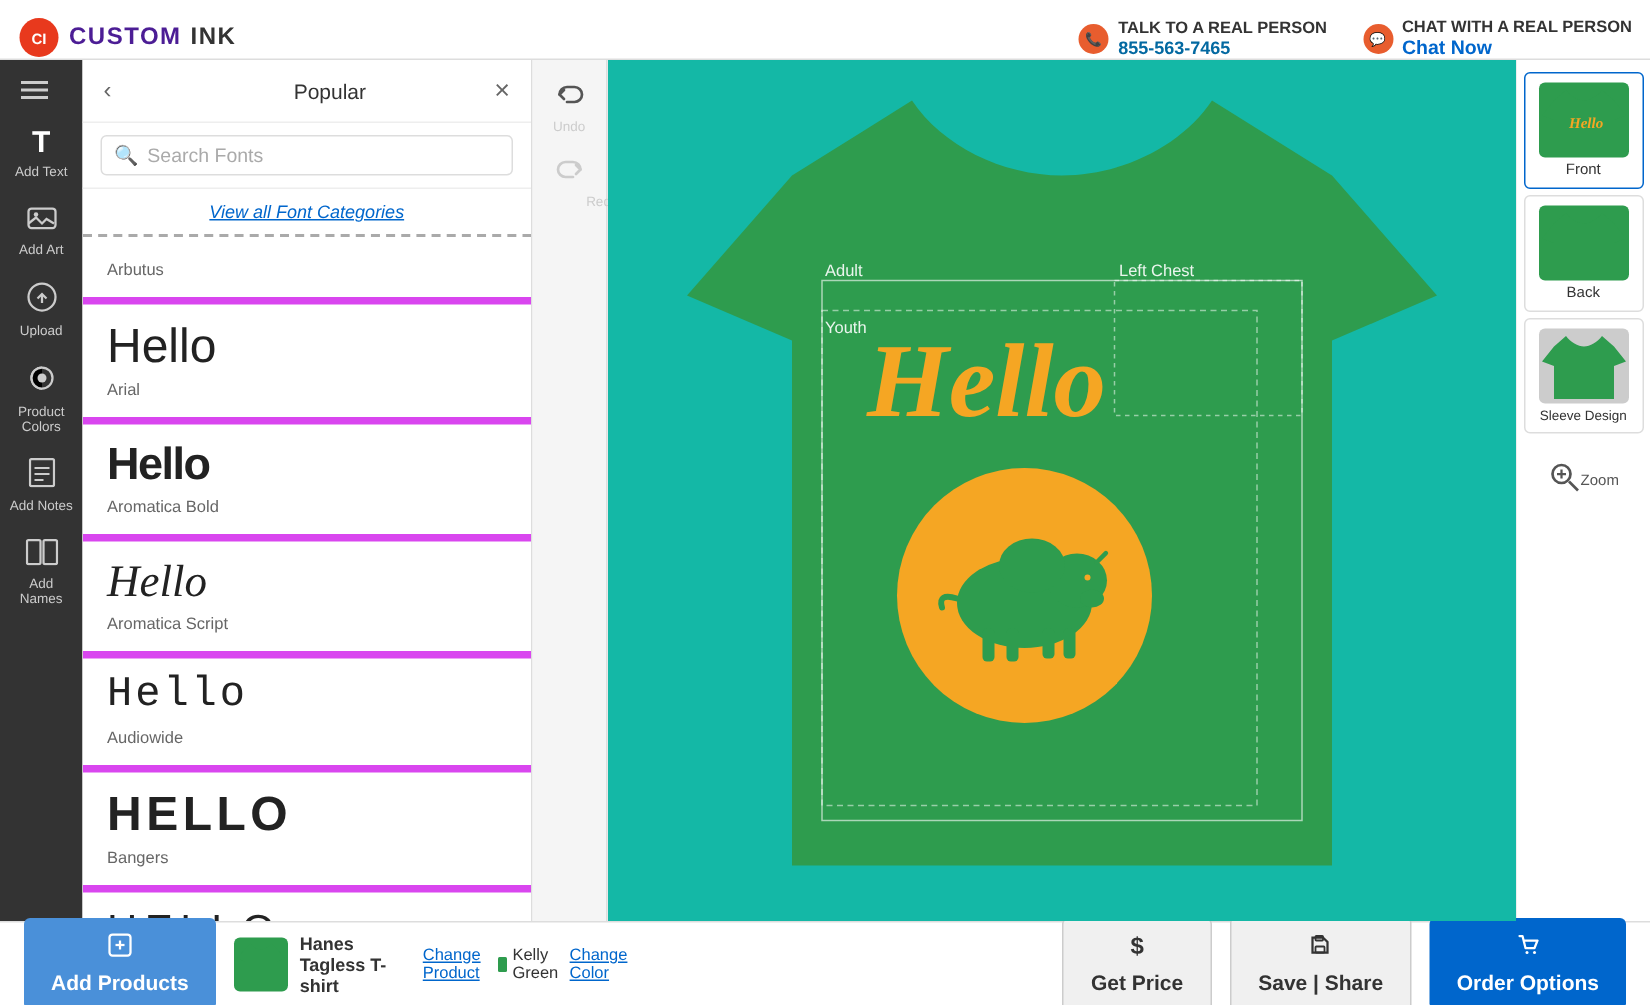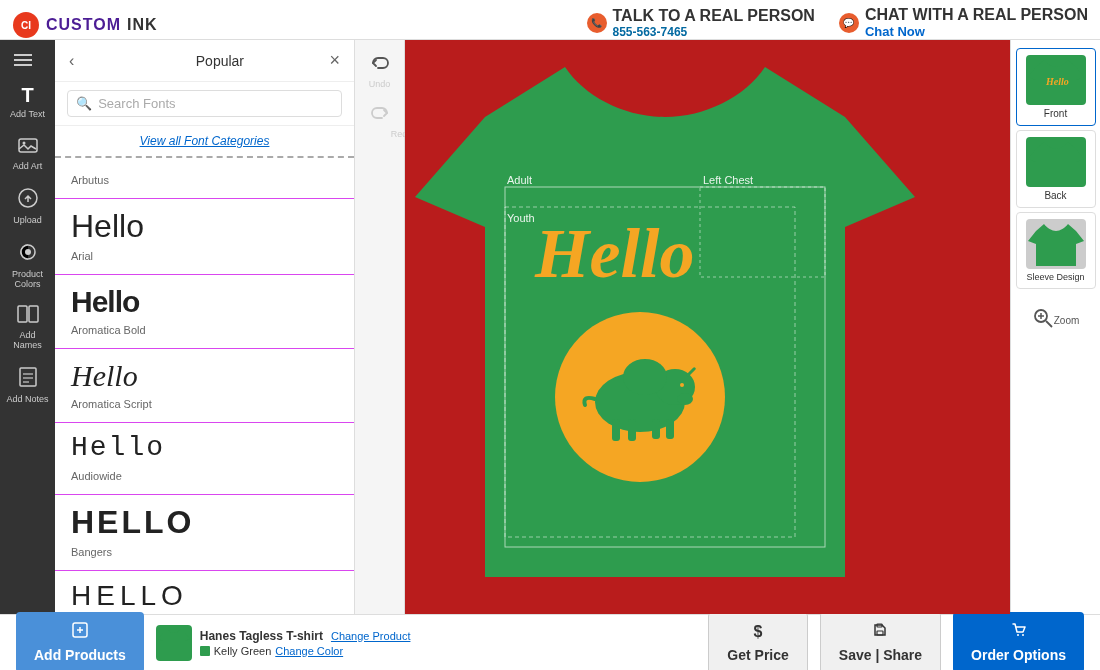--- a/index.html
+++ b/index.html
@@ -8,21 +8,21 @@
     
     .header { display: flex; align-items: flex-end; background: #fff; height: 40px; border-bottom: 1px solid #ddd; padding: 0 12px; flex-shrink: 0; }
     .header-logo { display: flex; align-items: center; gap: 6px; }
     .logo-icon { width: 28px; height: 28px; }
     .header-spacer { flex: 1; }
     .header-contact { display: flex; align-items: center; gap: 24px; }
     .contact-item { display: flex; align-items: center; gap: 6px; font-size: 12px; }
     .contact-icon { width: 20px; height: 20px; display: flex; align-items: center; justify-content: center; }
     .contact-phone-icon { background: #e85d2e; border-radius: 50%; color: white; font-size: 9px; padding: 3px; }
     .contact-chat-icon { background: #e85d2e; border-radius: 50%; color: white; font-size: 9px; padding: 3px; }
-    .contact-label { font-size: 16px; color: #333; font-weight: bold; }
+    .contact-label { font-size: 11px; color: #333; font-weight: bold; }
     .contact-number { font-size: 12px; font-weight: bold; color: #0369a1; }
     .contact-chat-link { color: #0066cc; text-decoration: none; font-size: 13px; font-weight: bold; }
 
     
     .main { display: flex; flex: 1; overflow: hidden; }
 
     
     .left-sidebar { width: 55px; background: #333; display: flex; flex-direction: column; align-items: center; padding-top: 4px; flex-shrink: 0; }
     .sidebar-item { display: flex; flex-direction: column; align-items: center; padding: 8px 4px; cursor: pointer; color: #ccc; font-size: 10px; width: 100%; text-align: center; gap: 3px; }
     .sidebar-icon { font-size: 18px; color: #ccc; }
@@ -36,47 +36,47 @@
     .panel-back-btn { background: none; border: none; cursor: pointer; font-size: 16px; color: #666; }
     .panel-title { font-size: 14px; color: #333; font-weight: normal; padding-left: 36px; }
     .panel-close-btn { background: none; border: none; cursor: pointer; font-size: 18px; color: #666; }
     .font-search { padding: 8px 12px; border-bottom: 1px solid #eee; }
     .font-search-inner { display: flex; align-items: center; border: 1px solid #ddd; border-radius: 4px; padding: 5px 8px; gap: 6px; }
     .search-icon { color: #aaa; font-size: 13px; }
     .font-search-input { border: none; outline: none; font-size: 13px; flex: 1; color: #333; }
     .font-search-input::placeholder { color: #aaa; }
     .view-all-link { text-align: center; padding: 8px; font-size: 12px; color: #0066cc; cursor: pointer; text-decoration: underline; font-style: italic; }
     .font-list { flex: 1; overflow-y: auto; }
-    .font-item { padding: 10px 16px; border-bottom: 1px solid #d946ef; cursor: pointer; }
+    .font-item { padding: 10px 16px; border-bottom: 5px solid #d946ef; cursor: pointer; }
     .font-preview { font-size: 32px; line-height: 1.1; color: #222; display: block; margin-bottom: 2px; }
     .font-name { font-size: 11px; color: #666; font-family: Arial, sans-serif; }
 
     
     .tools-panel { width: 50px; background: #f5f5f5; border-right: 1px solid #ddd; display: flex; flex-direction: column; align-items: center; padding-top: 8px; gap: 2px; flex-shrink: 0; }
     .tool-btn { display: flex; flex-direction: column; align-items: center; padding: 6px 4px; cursor: pointer; color: #555; font-size: 9px; gap: 2px; width: 100%; }
 
     
-    .canvas-area { flex: 1; display: flex; align-items: center; justify-content: flex-start; background: #b91c1c; position: relative; overflow: hidden; }
+    .canvas-area { flex: 1; display: flex; align-items: center; justify-content: center; background: #14b8a6; position: relative; overflow: hidden; }
     .tshirt-container { position: relative; width: 520px; height: 580px; }
 
     
     .right-sidebar { width: 90px; background: #fff; border-left: 1px solid #ddd; display: flex; flex-direction: column; align-items: center; padding-top: 8px; gap: 4px; flex-shrink: 0; }
     .view-btn { display: flex; flex-direction: column; align-items: center; padding: 6px; cursor: pointer; width: 80px; border: 1px solid #ddd; border-radius: 4px; background: #fff; gap: 3px; }
     .view-btn.active { border-color: #0066cc; }
     .view-thumbnail { width: 60px; height: 50px; background: #2e9c4e; border-radius: 4px; display: flex; align-items: center; justify-content: center; overflow: hidden; }
     .view-label { font-size: 10px; color: #333; }
     .zoom-btn { display: flex; flex-direction: row; align-items: center; padding: 6px; cursor: pointer; margin-top: 8px; }
     .zoom-icon { font-size: 18px; color: #555; }
     .zoom-label { font-size: 10px; color: #555; }
 
     
     .footer { height: 56px; background: #fff; border-top: 1px solid #ddd; display: flex; align-items: center; padding: 0 16px; gap: 12px; flex-shrink: 0; }
     .footer-product-info { display: flex; align-items: center; gap: 8px; flex: 1; }
     .product-thumbnail { width: 36px; height: 36px; background: #2e9c4e; border-radius: 4px; }
-    .product-details { display: flex; flex-direction: column; gap: 2px; }
+    .product-details { display: flex; flex-direction: row; gap: 2px; }
     .product-name { font-size: 12px; color: #333; font-weight: bold; }
     .product-change { font-size: 11px; color: #0066cc; cursor: pointer; text-decoration: underline; }
     .product-color-row { display: flex; align-items: center; gap: 4px; font-size: 11px; color: #333; }
     .color-swatch { width: 10px; height: 10px; background: #2e9c4e; border-radius: 1px; display: inline-block; }
     .footer-spacer { flex: 1; }
     .footer-btn { display: flex; align-items: center; gap: 6px; padding: 10px 18px; border-radius: 4px; cursor: pointer; font-size: 14px; font-weight: bold; border: none; flex-direction: column; }
     .btn-get-price { background: #f0f0f0; color: #333; border: 1px solid #ccc; }
     .btn-save-share { background: #f0f0f0; color: #333; border: 1px solid #ccc; }
     .btn-order { background: #0066cc; color: white; }
 
@@ -156,37 +156,37 @@
         <svg width="20" height="20" viewBox="0 0 20 20">
             <circle cx="10" cy="10" r="7" fill="none" stroke="#ccc" stroke-width="1.5"></circle>
             <path d="M10 3C6.13 3 3 6.13 3 10s3.13 7 7 7" stroke="#ccc" stroke-width="1.5"></path>
             <circle cx="10" cy="10" r="3" fill="#ccc"></circle>
           </svg>
       </span>
       <span class="sidebar-label">Product Colors</span>
     </div>
     <div class="sidebar-item">
       <span class="sidebar-icon">
-        <svg width="22" height="18" viewBox="0 0 22 18" fill="none">
-            <rect x="1" y="1" width="9" height="16" rx="1" stroke="#ccc" stroke-width="1.5"></rect>
-            <rect x="12" y="1" width="9" height="16" rx="1" stroke="#ccc" stroke-width="1.5"></rect>
-          </svg>
-      </span>
-      <span class="sidebar-label">Add Names</span>
-    </div>
-    <div class="sidebar-item">
-      <span class="sidebar-icon">
         <svg width="18" height="20" viewBox="0 0 18 20" fill="none">
             <rect x="1" y="1" width="16" height="18" rx="1" stroke="#ccc" stroke-width="1.5"></rect>
             <line x1="4" y1="7" x2="14" y2="7" stroke="#ccc" stroke-width="1.2"></line>
             <line x1="4" y1="11" x2="14" y2="11" stroke="#ccc" stroke-width="1.2"></line>
             <line x1="4" y1="15" x2="10" y2="15" stroke="#ccc" stroke-width="1.2"></line>
           </svg>
       </span>
       <span class="sidebar-label">Add Notes</span>
+    </div>
+    <div class="sidebar-item">
+      <span class="sidebar-icon">
+        <svg width="22" height="18" viewBox="0 0 22 18" fill="none">
+            <rect x="1" y="1" width="9" height="16" rx="1" stroke="#ccc" stroke-width="1.5"></rect>
+            <rect x="12" y="1" width="9" height="16" rx="1" stroke="#ccc" stroke-width="1.5"></rect>
+          </svg>
+      </span>
+      <span class="sidebar-label">Add Names</span>
     </div>
   </div>
 
   <div class="font-panel">
     <div class="font-panel-header">
       <button class="panel-back-btn">‹</button>
       <span class="panel-title">Popular</span>
       <button class="panel-close-btn">×</button>
     </div>
     <div class="font-search">

